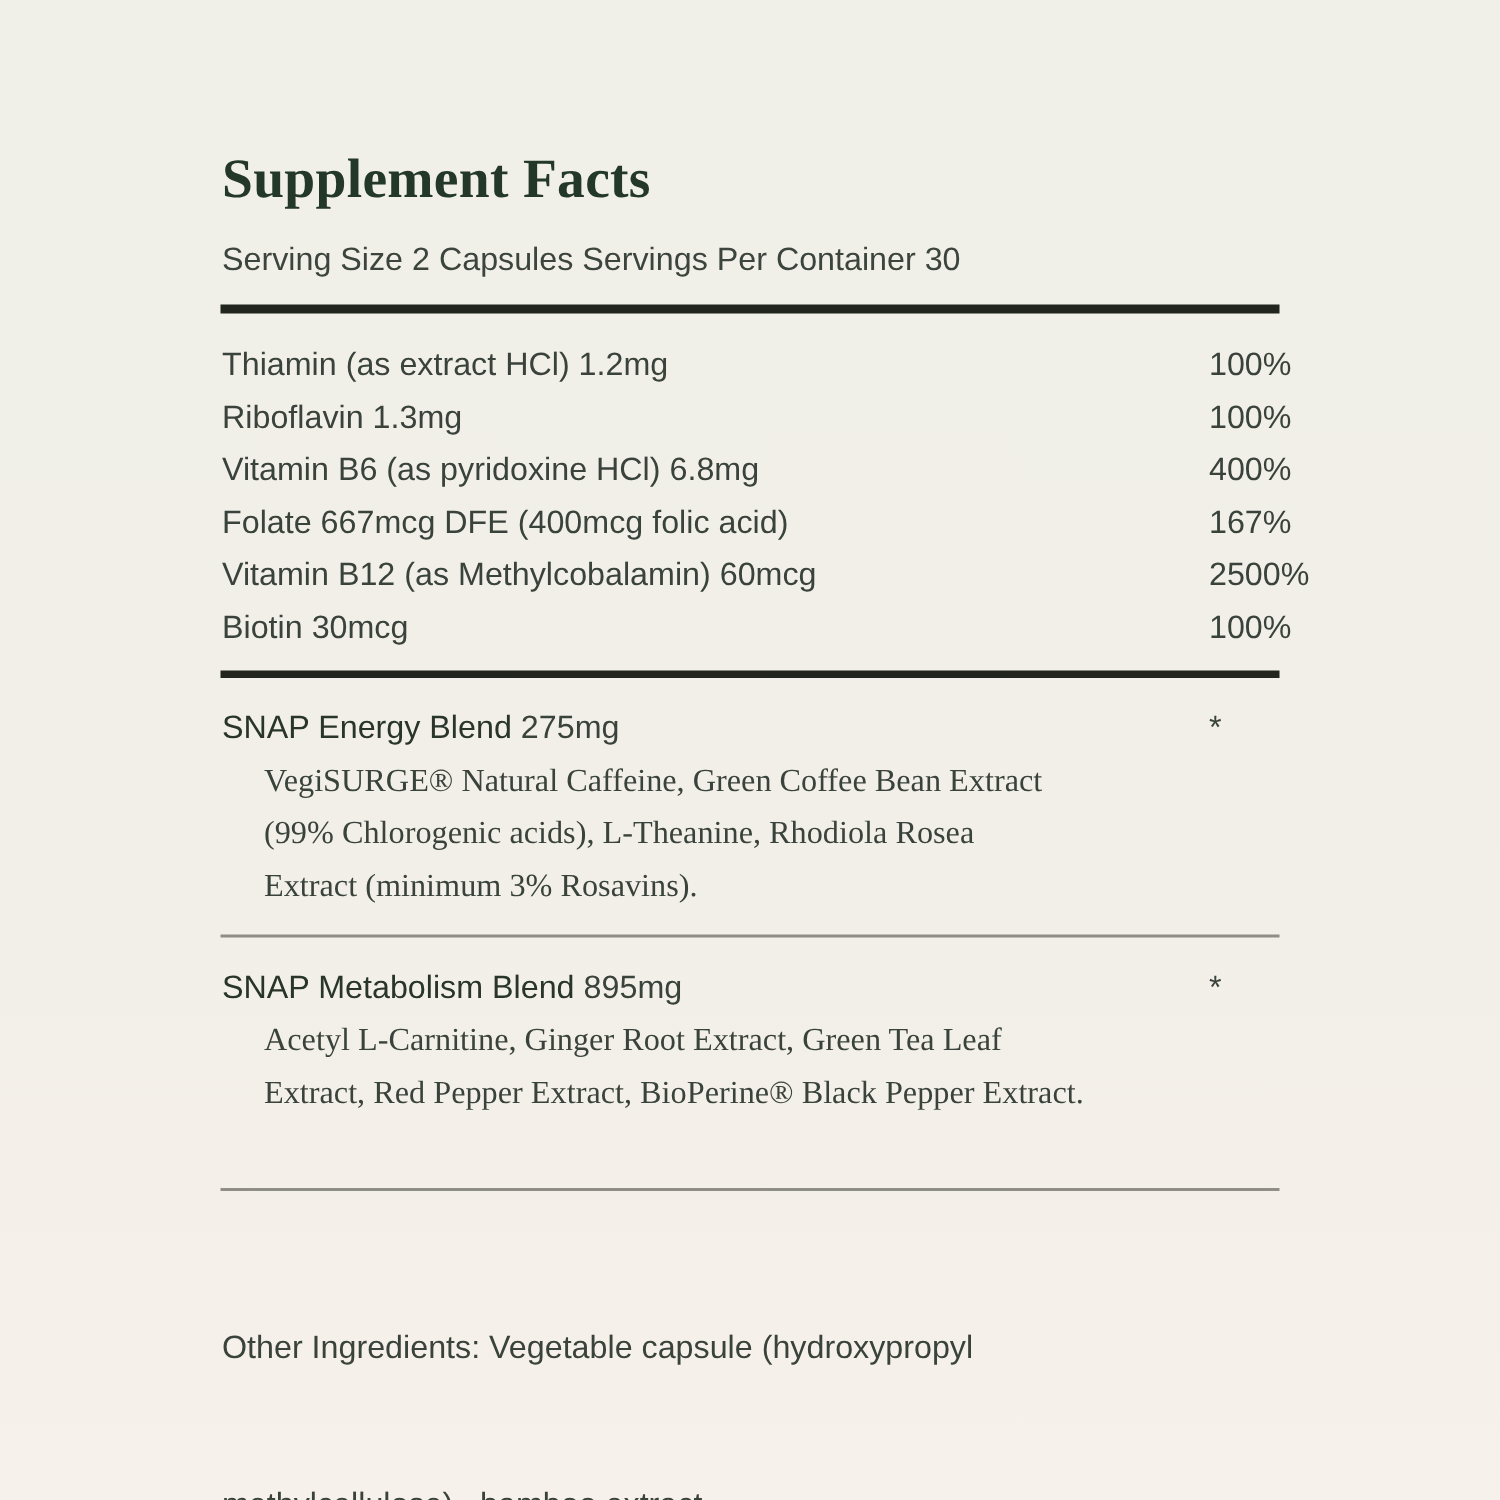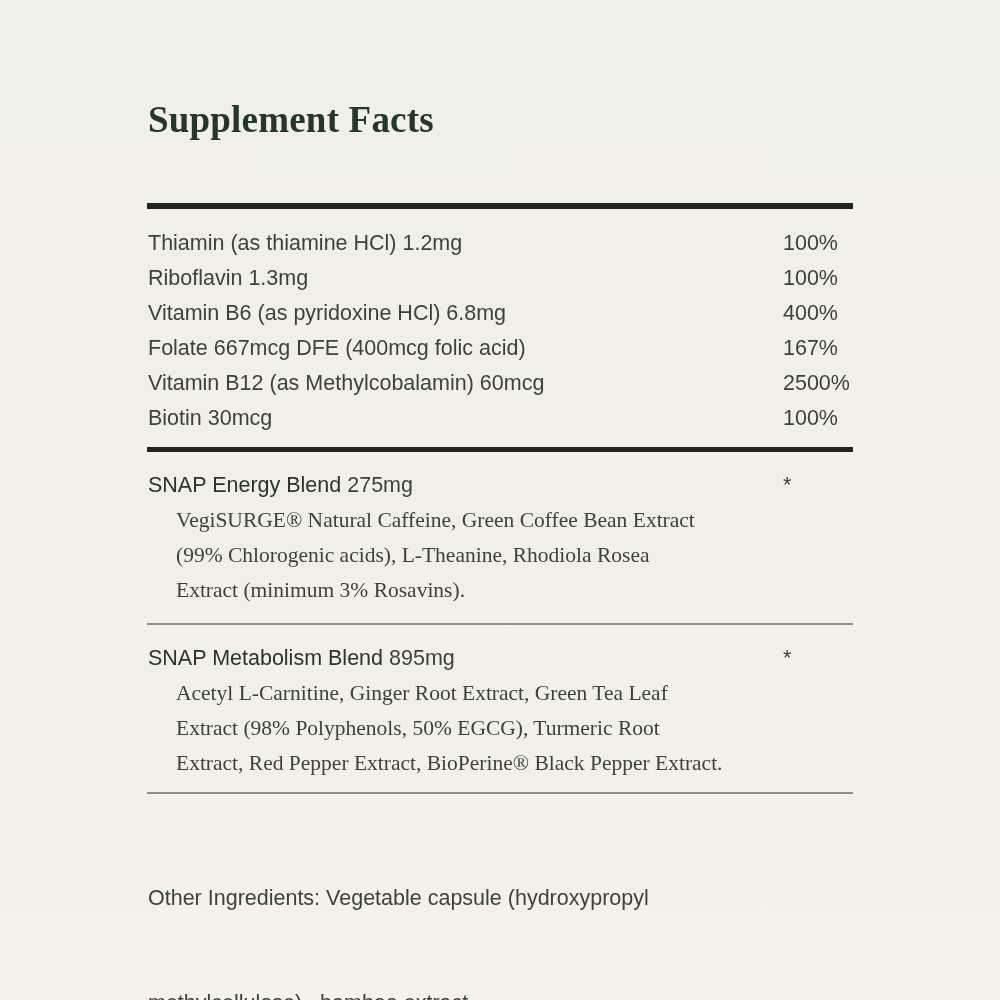--- a/index.html
+++ b/index.html
@@ -60,21 +60,21 @@
     width: 705px;
   }
   .nutrient-row {
     position: relative;
     height: 35px;
     line-height: 35px;
     font-size: 21.5px;
   }
   .dv-col {
     position: absolute;
-    left: 635px;
+    left: 658px;
     top: 0;
     white-space: nowrap;
     text-align: right;
   }
   .blend-head {
     position: absolute;
     left: 1px;
     width: 705px;
     height: 35px;
     line-height: 35px;
@@ -108,26 +108,27 @@
   }
 </style>
 </head>
 <body>
 
 <div class="canvas">
   <div class="content">
 
     <h1 class="title">Supplement Facts</h1>
 
+    <div class="serving-line">Serving Size 2 Capsules Servings Per Container 30</div>
 
     <div class="rule rule-heavy rule-1"></div>
 
     <div class="nutrient-rows">
       <div class="nutrient-row">
-        <span>Thiamin (as thiamine HCl) 1.2mg</span>
+        <span>Thiamin (as extract HCl) 1.2mg</span>
         <span class="dv-col">100%</span>
       </div>
       <div class="nutrient-row">
         <span>Riboflavin 1.3mg</span>
         <span class="dv-col">100%</span>
       </div>
       <div class="nutrient-row">
         <span>Vitamin B6 (as pyridoxine HCl) 6.8mg</span>
         <span class="dv-col">400%</span>
       </div>
@@ -158,21 +159,20 @@
     </div>
 
     <div class="rule rule-light rule-3"></div>
 
     <div class="blend-head blend-head-metabolism">
       <span class="blend-name">SNAP Metabolism Blend</span><span class="blend-amount">895mg</span>
       <span class="dv-col">*</span>
     </div>
     <div class="blend-desc blend-desc-metabolism">
       <div>Acetyl L-Carnitine, Ginger Root Extract, Green Tea Leaf</div>
-      <div>Extract (98% Polyphenols, 50% EGCG), Turmeric Root</div>
       <div>Extract, Red Pepper Extract, BioPerine® Black Pepper Extract.</div>
     </div>
 
     <div class="rule rule-light rule-4"></div>
 
     <div class="other-ingredients">
       <div>Other Ingredients: Vegetable capsule (hydroxypropyl</div>
       <div>methylcellulose),  bamboo extract.</div>
     </div>
 

